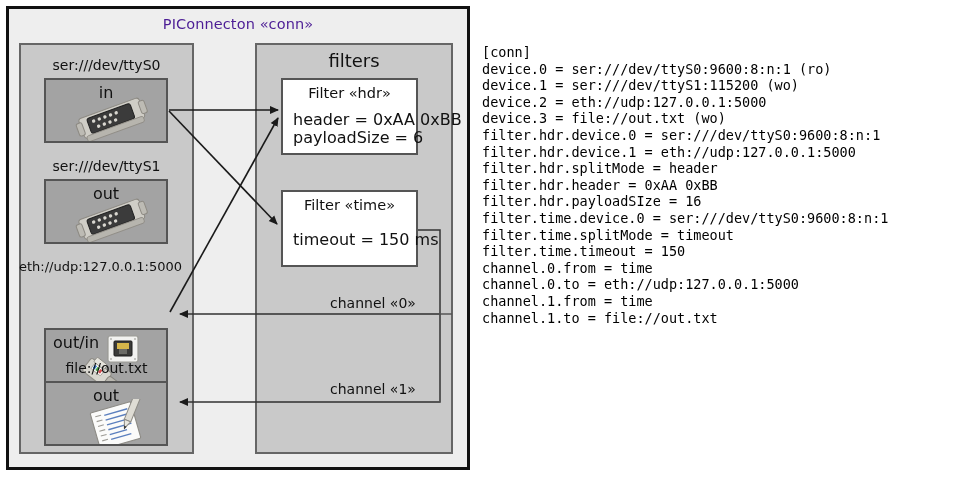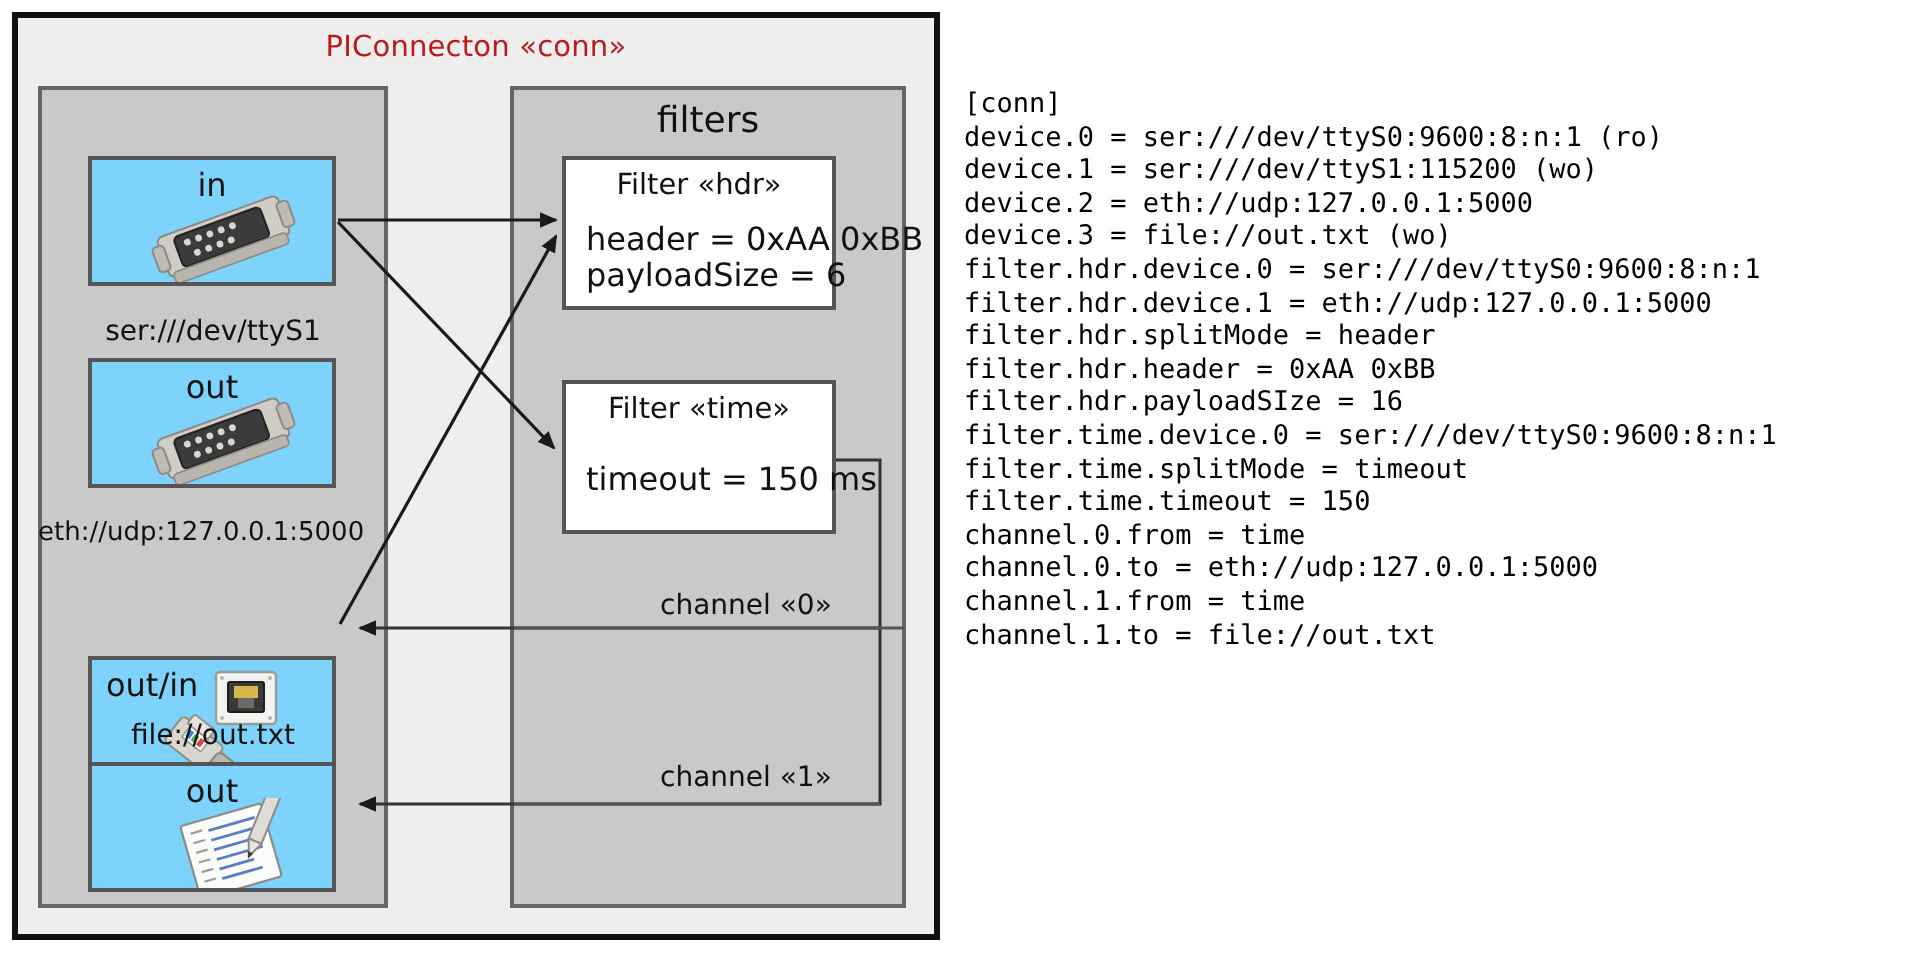--- a/index.html
+++ b/index.html
@@ -5,35 +5,35 @@
 <style>
   html,body{margin:0;padding:0;background:#ffffff;}
   body{width:964px;height:484px;overflow:hidden;
        font-family:"DejaVu Sans","Liberation Sans",sans-serif;}
   #root{position:relative;width:964px;height:484px;}
 
   
   .outer-frame{position:absolute;left:6px;top:6px;width:464px;height:464px;
       background:#eeeeee;border:3px solid #111111;box-sizing:border-box;}
   .comp-title{position:absolute;left:0;top:7px;width:100%;text-align:center;
-      font-size:14.5px;color:#b91c1c;letter-spacing:0.1px;}
+      font-size:14.5px;color:#4c1d95;letter-spacing:0.1px;}
 
   
   .panel{position:absolute;background:#c9c9c9;border:2px solid #666666;
       box-sizing:border-box;}
   .panel-title{position:absolute;left:0;top:5px;width:100%;text-align:center;
       font-size:18px;color:#111;}
 
   #devices-panel{left:19px;top:43px;width:175px;height:411px;}
   #filters-panel{left:255px;top:43px;width:198px;height:411px;}
 
   
   .node-caption{position:absolute;text-align:center;font-size:14px;color:#111;
       white-space:nowrap;}
-  .node-box{position:absolute;background:#7dd3fc;border:2px solid #555555;
+  .node-box{position:absolute;background:#a3a3a3;border:2px solid #555555;
       box-sizing:border-box;overflow:hidden;}
   .node-label{position:absolute;top:3px;left:0;width:100%;text-align:center;
       font-size:16px;color:#111;z-index:3;}
   .node-label.left-al{text-align:left;padding-left:7px;width:auto;}
 
   
   .filter-box{position:absolute;background:#ffffff;border:2px solid #555555;
       box-sizing:border-box;}
   .filter-title{position:absolute;left:0;top:5px;width:100%;text-align:center;
       font-size:14.5px;color:#111;}
@@ -63,20 +63,21 @@
 <body>
 
 <div id="root">
 
   <div class="outer-frame">
     <div class="comp-title">PIConnecton «conn»</div>
   </div>
 
   <div class="panel" id="devices-panel"></div>
 
+  <div class="node-caption" style="left:19px;top:57px;width:175px;">ser:///dev/ttyS0</div>
   <div class="node-box" style="left:44px;top:78px;width:124px;height:65px;">
     <div class="node-label">in</div>
     <svg class="icon" style="left:22px;top:16px;" width="86" height="46" viewBox="0 0 86 46">
       <g transform="rotate(-20 43 23)">
         <rect x="12" y="12" width="64" height="21" rx="3" fill="#cfcdc6" stroke="#8d8a83" stroke-width="1"></rect>
         <rect x="20" y="14.5" width="46" height="16" rx="2.5" fill="#3b3b3b" stroke="#222" stroke-width="1"></rect>
         <g fill="#d9d7d0">
           <circle cx="26" cy="19" r="1.7"></circle>
             <circle cx="32" cy="19" r="1.7"></circle>
           <circle cx="38" cy="19" r="1.7"></circle>

